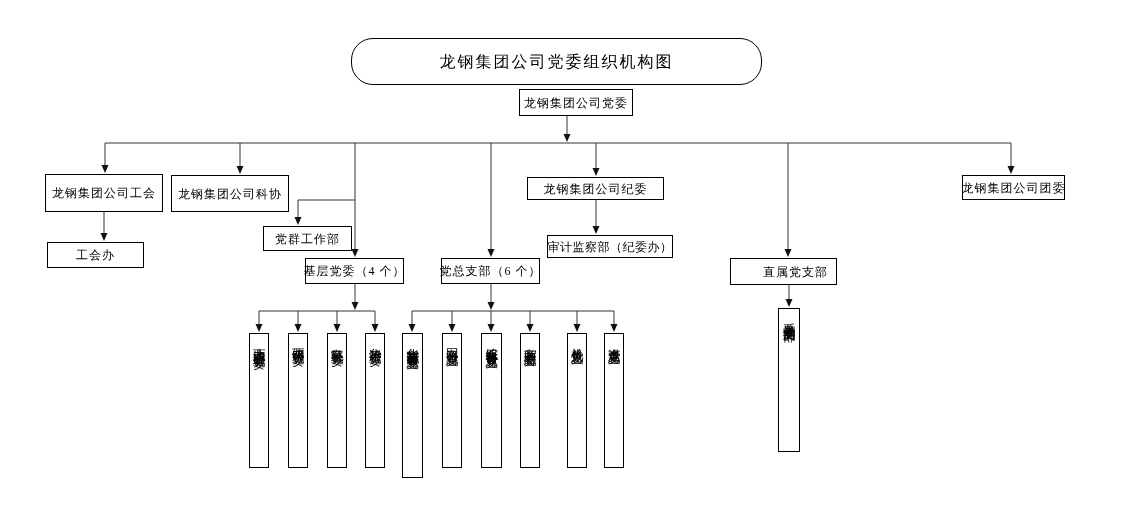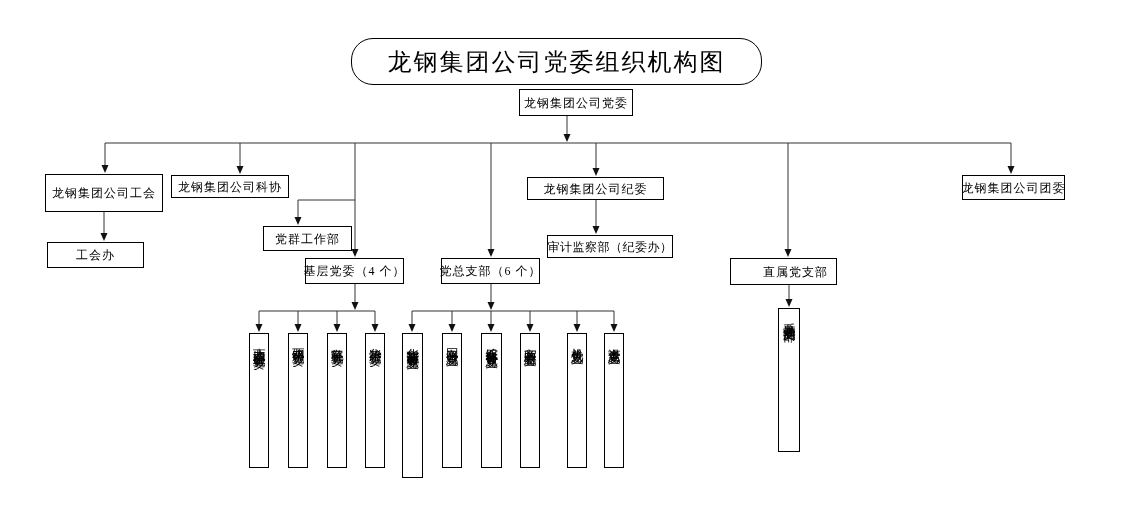--- a/index.html
+++ b/index.html
@@ -27,21 +27,21 @@
     display: flex;
     align-items: center;
     justify-content: center;
     font-size: 12px;
     letter-spacing: 1px;
     color: #000000;
     white-space: nowrap;
     line-height: 1;
   }
   .title-box {
-    font-size: 24px;
+    font-size: 16px;
     letter-spacing: 2px;
     border-radius: 22px;
   }
   .vnode {
     position: absolute;
     box-sizing: border-box;
     border: 1px solid #000000;
     background: #ffffff;
     writing-mode: vertical-rl;
     text-orientation: upright;
@@ -99,21 +99,21 @@
         <polygon points="785.5,299 792.5,299 789,307"></polygon>
       </g>
   </svg>
 
   <div class="node title-box" style="left:351px; top:38px; width:411px; height:47px;">龙钢集团公司党委组织机构图</div>
 
   <div class="node" style="left:519px; top:89px; width:114px; height:27px;">龙钢集团公司党委</div>
 
   <div class="node" style="left:45px; top:174px; width:118px; height:38px;">龙钢集团公司工会</div>
 
-  <div class="node" style="left:171px; top:175px; width:118px; height:23px;">龙钢集团公司科协</div>
+  <div class="node" style="left:171px; top:175px; width:118px; height:37px;">龙钢集团公司科协</div>
 
   <div class="node" style="left:527px; top:177px; width:137px; height:23px;">龙钢集团公司纪委</div>
 
   <div class="node" style="left:962px; top:175px; width:103px; height:25px;">龙钢集团公司团委</div>
 
   <div class="node" style="left:263px; top:226px; width:89px; height:25px;">党群工作部</div>
 
   <div class="node" style="left:547px; top:235px; width:126px; height:23px; letter-spacing:0.5px;">审计监察部（纪委办）</div>
 
   <div class="node" style="left:47px; top:242px; width:97px; height:26px;">工会办</div>

